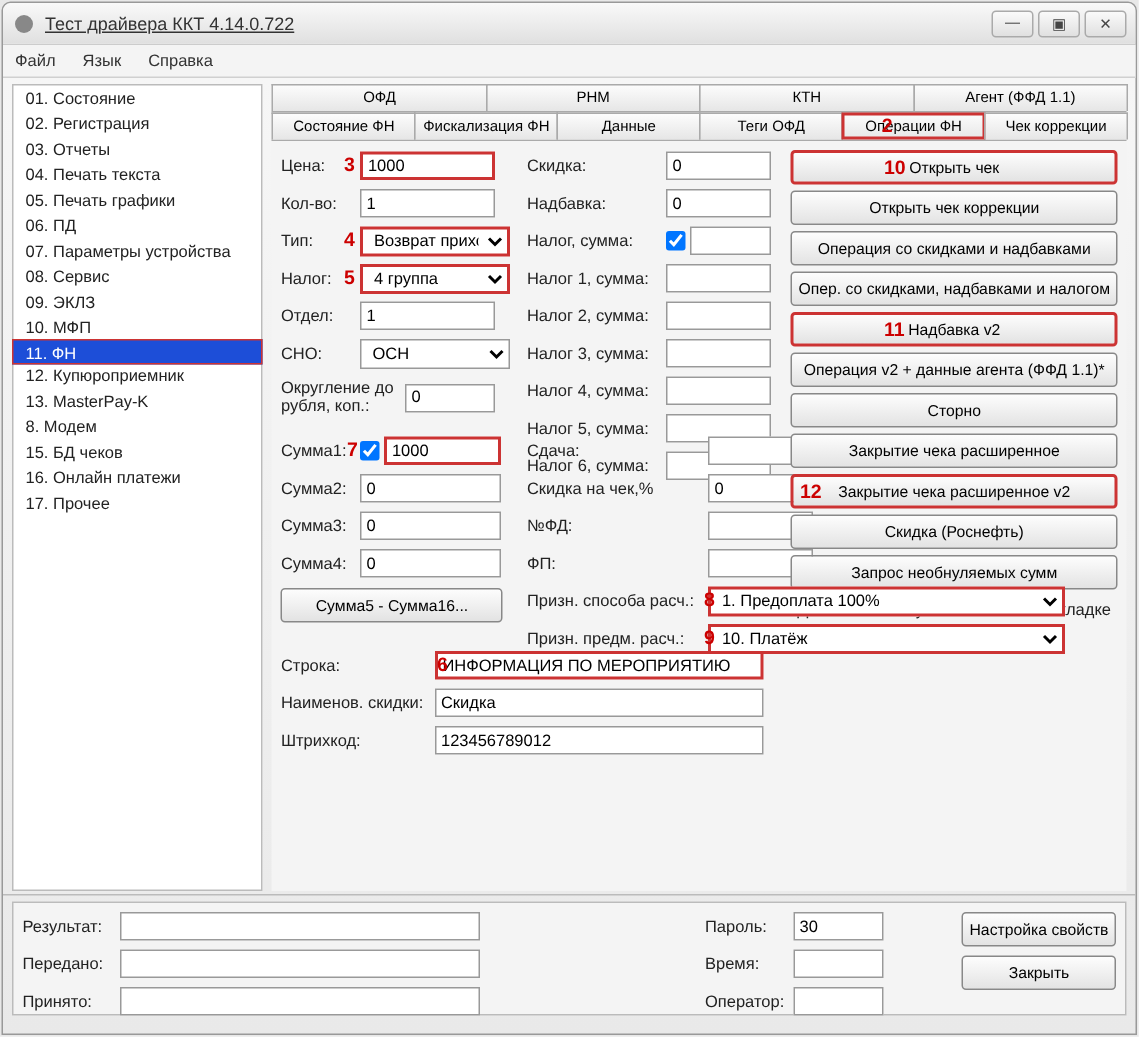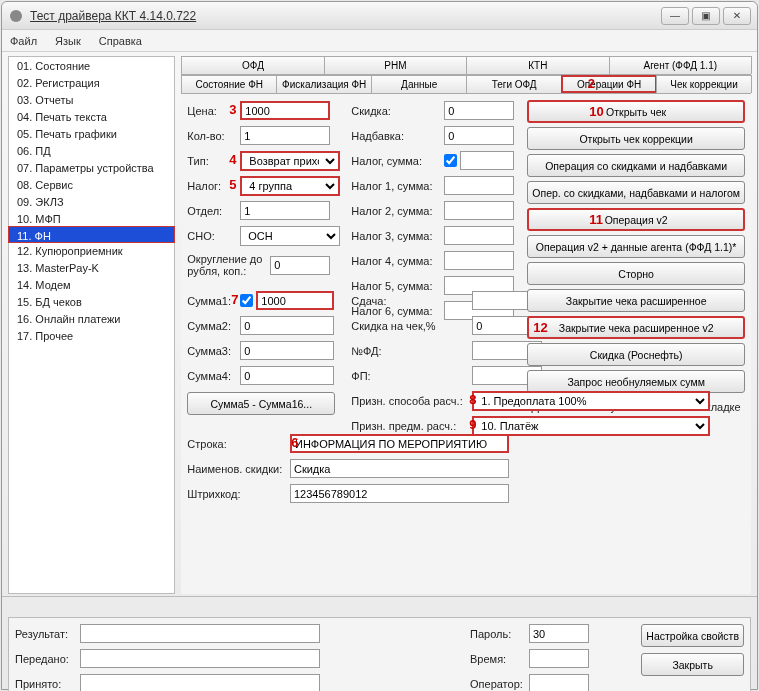--- a/index.html
+++ b/index.html
@@ -123,21 +123,21 @@
 .callout {
   position: absolute;
   font-weight: bold;
   color: #c00;
   font-size: 13px;
   z-index: 10;
 }
 .full-rows { padding: 4px 6px; display:flex; flex-direction:column; gap:4px; }
 .footer {
   border-top: 1px solid #bbb;
-  padding: 20px 6px;
+  padding: 4px 6px;
   height: 88px;
 }
 .fwrap { border: 1px solid #bbb; padding: 6px; display: flex; gap: 10px; height: 76px; background:#f4f4f4;}
 .fcol { display:flex; flex-direction:column; gap:6px; }
 .chk { width:13px; height:13px; }
 .rel { position: relative; }
 </style>
 </head>
 <body>
 
@@ -168,21 +168,21 @@
         <div class="sidebar-item">04. Печать текста</div>
         <div class="sidebar-item">05. Печать графики</div>
         <div class="sidebar-item">06. ПД</div>
         <div class="sidebar-item">07. Параметры устройства</div>
         <div class="sidebar-item">08. Сервис</div>
         <div class="sidebar-item">09. ЭКЛЗ</div>
         <div class="sidebar-item">10. МФП</div>
         <div class="sidebar-item selected">11. ФН</div>
         <div class="sidebar-item">12. Купюроприемник</div>
         <div class="sidebar-item">13. MasterPay-K</div>
-        <div class="sidebar-item">14. Модем</div>
+        <div class="sidebar-item">8. Модем</div>
         <div class="sidebar-item">15. БД чеков</div>
         <div class="sidebar-item">16. Онлайн платежи</div>
         <div class="sidebar-item">17. Прочее</div>
       </div>
 
     <div class="main rel">
       <div class="tabs-row" id="tabs1">
           <div class="tab">ОФД</div>
           <div class="tab">РНМ</div>
           <div class="tab">КТН</div>
@@ -275,21 +275,21 @@
               <span class="lbl" style="width:90px">Налог 6, сумма:</span>
               <input class="inp" style="width: 70px;" value="">
             </div>
         </div>
 
         <div class="col col2 rel">
           <div class="rel"><span class="callout" style="left:62px;top:4px">10</span><button class="btn hi" style="width:100%">Открыть чек</button></div>
           <button class="btn" style="width:100%">Открыть чек коррекции</button>
           <button class="btn" style="width:100%">Операция со скидками и надбавками</button>
           <button class="btn" style="width:100%">Опер. со скидками, надбавками и налогом</button>
-          <div class="rel"><span class="callout" style="left:62px;top:4px">11</span><button class="btn hi" style="width:100%">Операция v2</button></div>
+          <div class="rel"><span class="callout" style="left:62px;top:4px">11</span><button class="btn hi" style="width:100%">Надбавка v2</button></div>
           <button class="btn" style="width:100%">Операция v2 + данные агента (ФФД 1.1)*</button>
           <button class="btn" style="width:100%">Сторно</button>
           <button class="btn" style="width:100%">Закрытие чека расширенное</button>
           <div class="rel"><span class="callout" style="left:6px;top:4px">12</span><button class="btn hi" style="width:100%">Закрытие чека расширенное v2</button></div>
           <button class="btn" style="width:100%">Скидка (Роснефть)</button>
           <button class="btn" style="width:100%">Запрос необнуляемых сумм</button>
           <div class="lbl" style="margin-top:4px">*Данные агента указываются на закладке</div>
           <div class="lbl">"Агент (ФФД 1.1)"</div>
         </div>
       </div>

